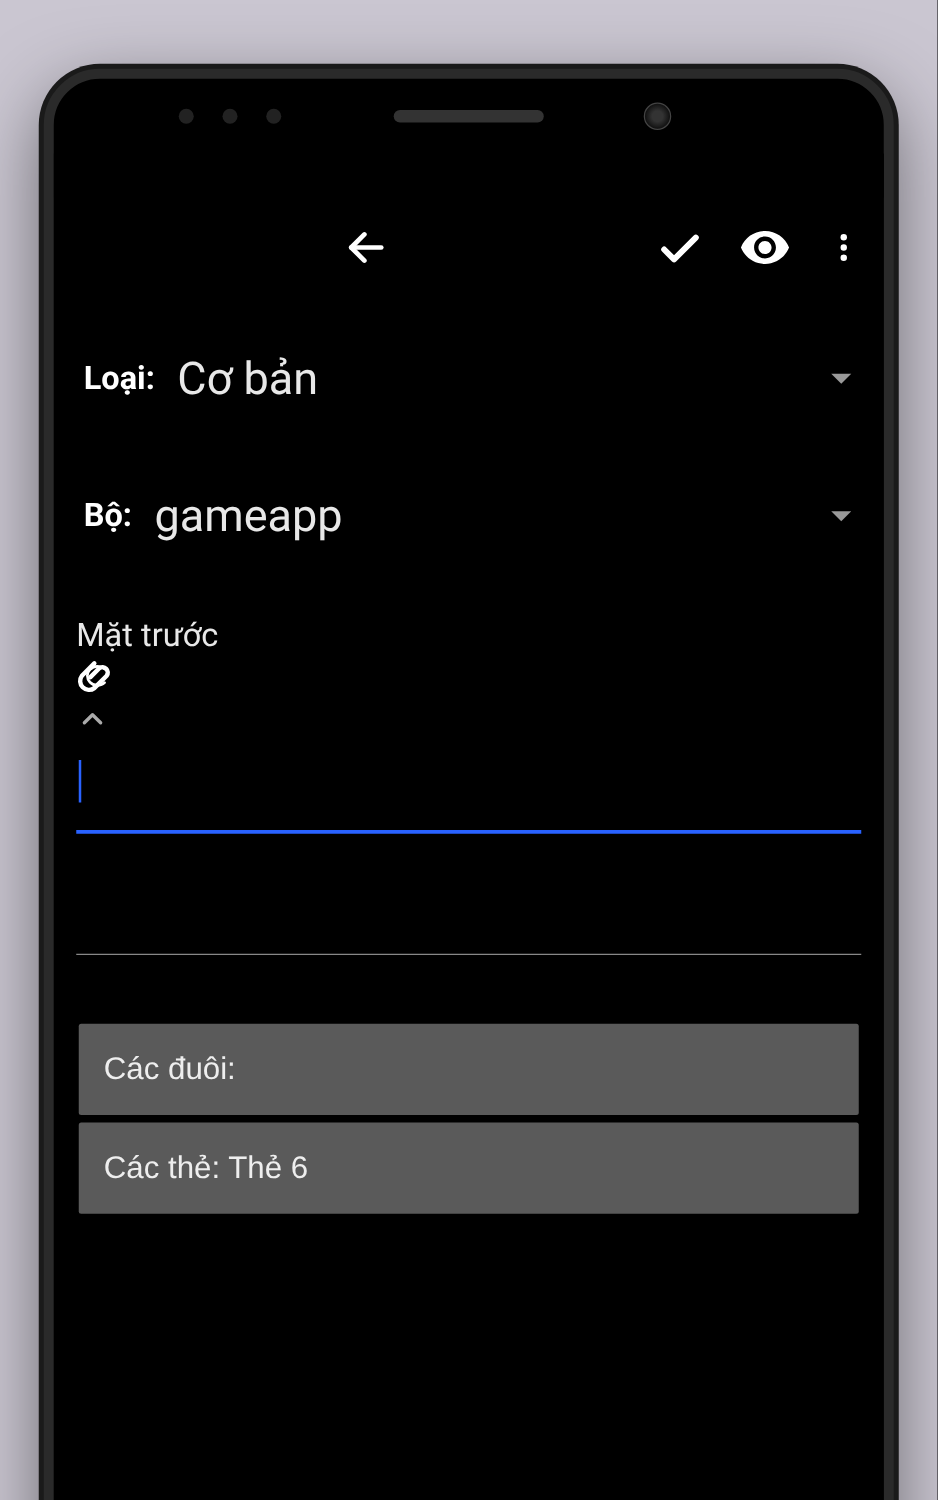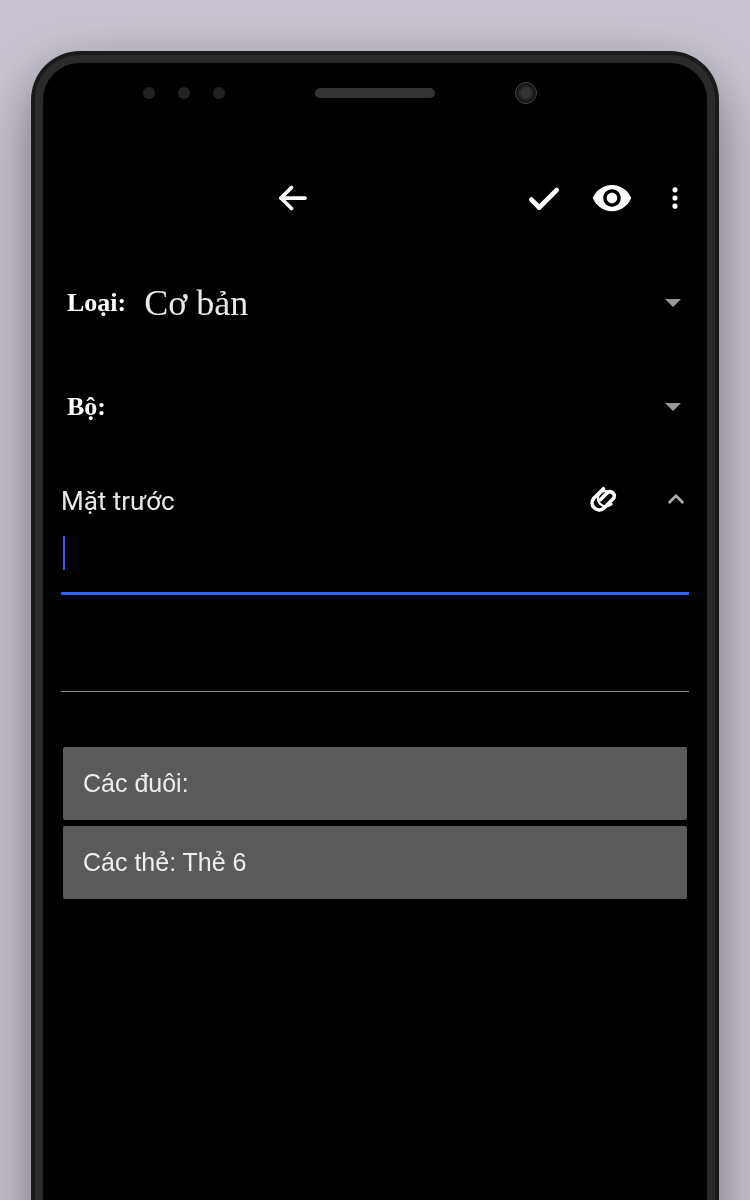--- a/index.html
+++ b/index.html
@@ -91,21 +91,20 @@
     }
     .content {
       padding: 30px 18px 0;
     }
     .selector-row {
       display: flex;
       align-items: center;
       padding: 14px 0 14px 6px;
       margin-bottom: 40px;
       position: relative;
-      font-family: Liberation Serif, serif;
     }
     .selector-label {
       color: #fff;
       font-weight: bold;
       font-size: 26px;
       margin-right: 18px;
     }
     .selector-value {
       color: #e8e8e8;
       font-size: 36px;
@@ -118,22 +117,22 @@
       height: 0;
       border-left: 8px solid transparent;
       border-right: 8px solid transparent;
       border-top: 8px solid #999;
     }
     .field-section {
       margin-bottom: 30px;
     }
     .field-header {
       display: flex;
-      align-items: center;
       padding: 6px 0;
+      flex-direction: column;
     }
     .field-label {
       flex: 1;
       color: #e8e8e8;
       font-size: 26px;
       font-weight: 400;
     }
     .attach-icon {
       color: #fff;
       margin-right: 40px;
@@ -233,20 +232,21 @@
     <div class="content">
 
       <div class="selector-row">
         <span class="selector-label">Loại:</span>
         <span class="selector-value">Cơ bản</span>
         <span class="dropdown-caret"></span>
       </div>
 
       <div class="selector-row">
         <span class="selector-label">Bộ:</span>
+        <span class="selector-value">gameapp</span>
         <span class="dropdown-caret"></span>
       </div>
 
       <div class="field-section">
         <div class="field-header">
           <span class="field-label">Mặt trước</span>
           <span class="attach-icon">
             <svg width="34" height="34" viewBox="0 0 24 24" fill="none" stroke="white" stroke-width="2.5" stroke-linecap="round" stroke-linejoin="round">
                 <path d="M21 11.5a8.38 8.38 0 0 1-.9 3.8c-1.8 3.5-5.4 5.7-9.1 5.7a8.5 8.5 0 0 1-8.5-8.5c0-3.7 2.2-7.3 5.7-9.1a8.38 8.38 0 0 1 3.8-.9" transform="rotate(45 12 12) scale(0.6) translate(8 8)"></path>
                 <path d="M8 12.5l5-5a3 3 0 0 1 4.2 4.2l-7 7a5 5 0 0 1-7-7l7-7"></path>

